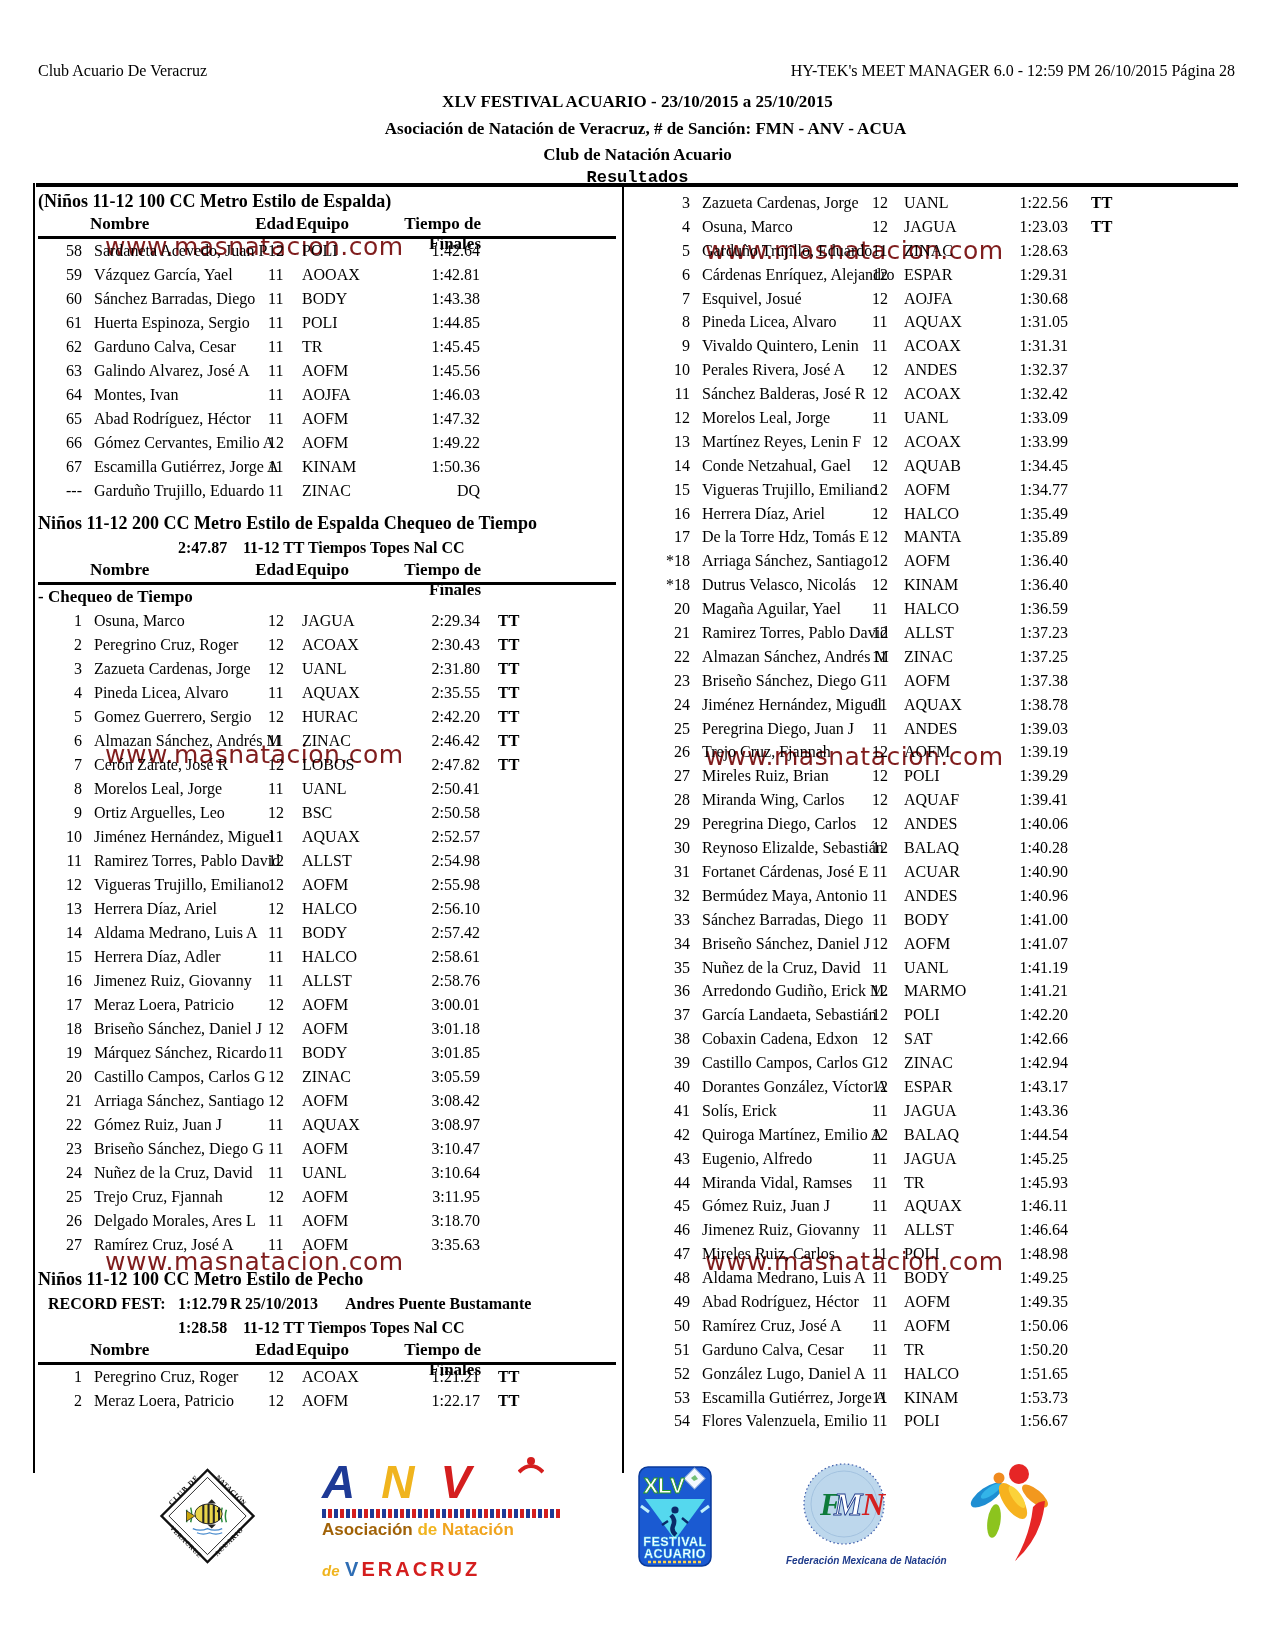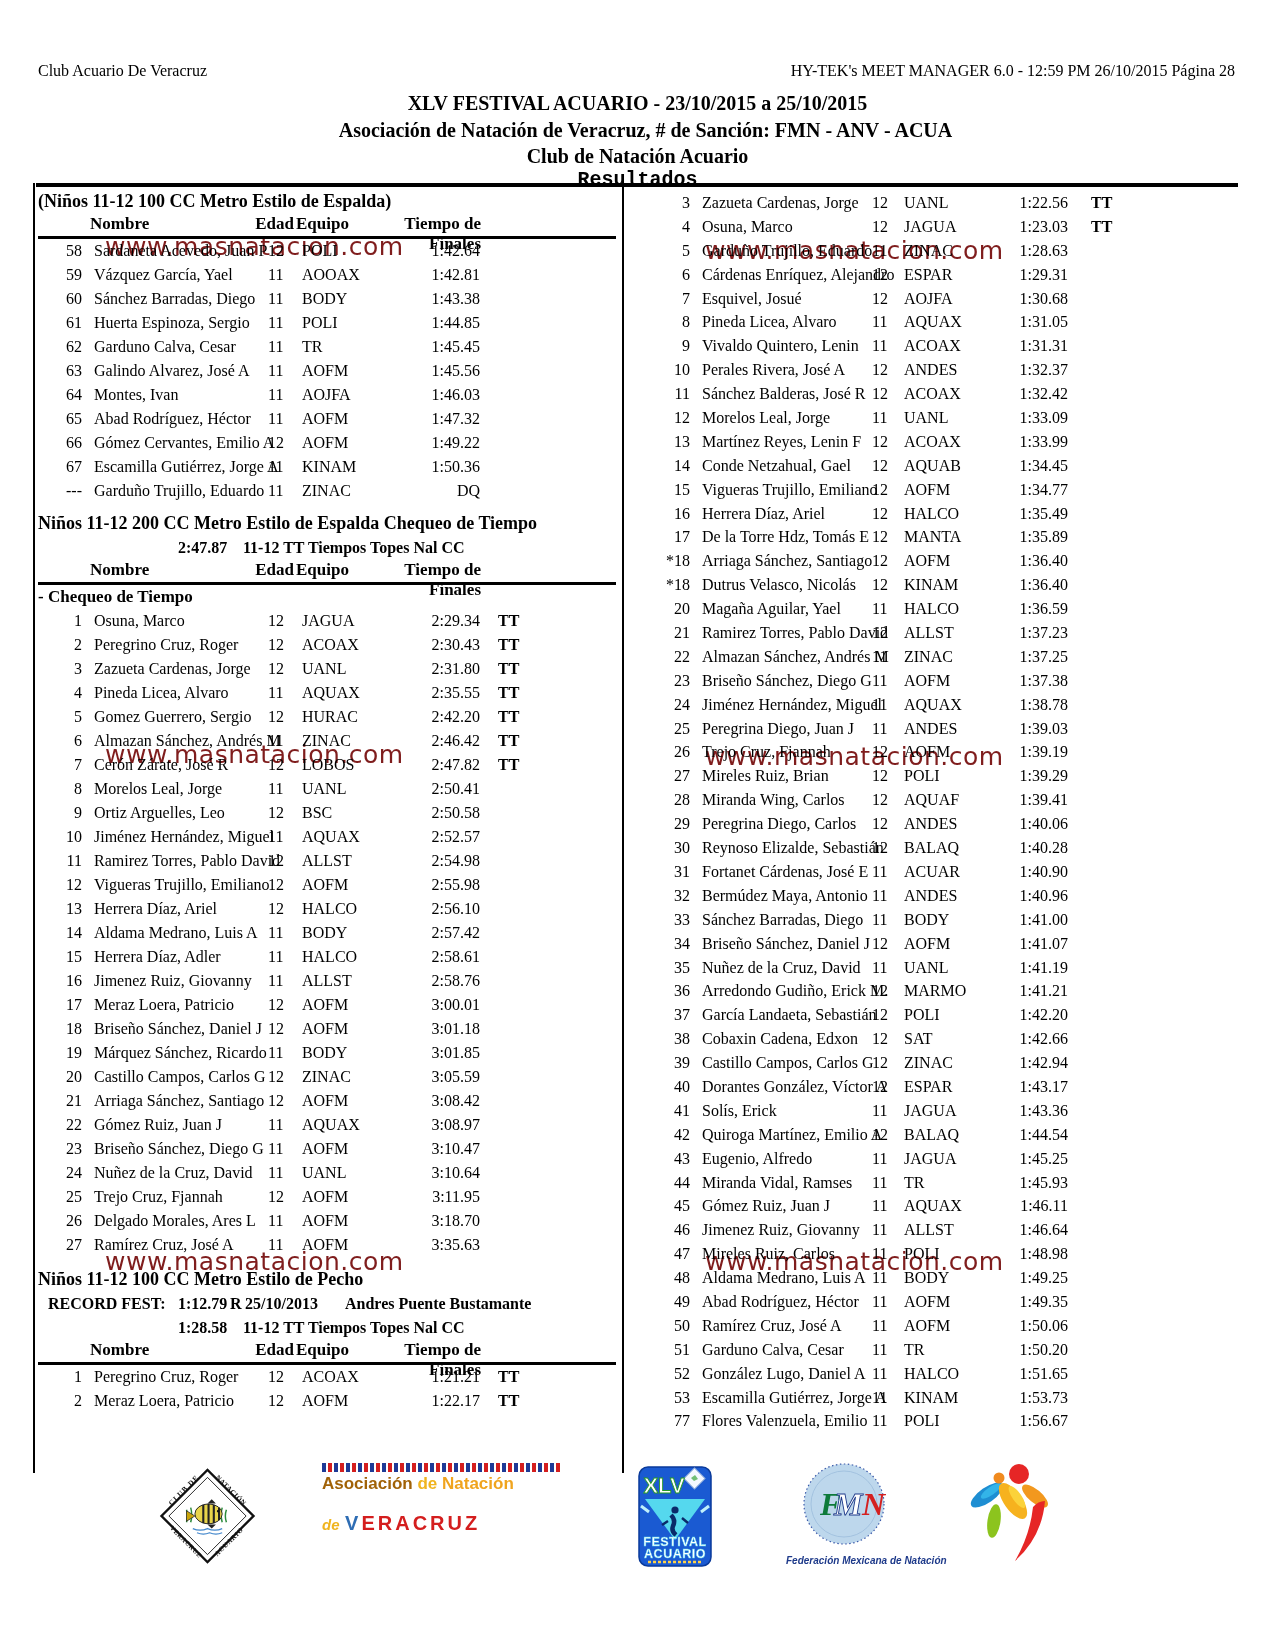--- a/index.html
+++ b/index.html
@@ -4,21 +4,21 @@
 <style>
   html,body{margin:0;padding:0;background:#fff;}
   .page{position:relative;width:1275px;height:1650px;background:#fff;overflow:hidden;
         font-family:"Liberation Serif",serif;color:#000;}
   .wm{position:absolute;font-family:"DejaVu Sans",sans-serif;font-size:25px;color:#7f1d1d;
       letter-spacing:.5px;z-index:0;white-space:nowrap;}
   .z1{z-index:1;}
   
   .hdr-club{position:absolute;left:38px;top:62px;font-size:16px;}
   .hdr-manager{position:absolute;right:40px;top:62px;font-size:16px;}
-  .hdr-center{position:absolute;left:0;right:0;text-align:center;font-weight:bold;font-size:20px;}
+  .hdr-center{position:absolute;left:0;right:0;text-align:center;font-weight:bold;font-size:17px;}
   .hdr-title{top:92px;}
   .hdr-sub{top:119px;padding-left:16px;}
   .hdr-clubline{top:145px;}
   .hdr-results{top:168px;font-family:Liberation Mono, monospace;}
   .main-rule{position:absolute;left:36px;right:37px;top:183px;height:4px;background:#000;}
   .vline{position:absolute;top:183px;width:2px;height:1290px;background:#000;}
   .vline-left{left:33px;}
   .vline-mid{left:622px;}
   
   .sec{position:absolute;width:578px;}
@@ -969,21 +969,21 @@
         <div class="row">
           <span class="c-place">53</span>
           <span class="c-name">Escamilla Gutiérrez, Jorge A</span>
           <span class="c-age">11</span>
           <span class="c-team">KINAM</span>
           <span class="c-time">1:53.73</span>
           <span class="c-tag"></span>
         </div>
 
         <div class="row">
-          <span class="c-place">77</span>
+          <span class="c-place">54</span>
           <span class="c-name">Flores Valenzuela, Emilio</span>
           <span class="c-age">11</span>
           <span class="c-team">POLI</span>
           <span class="c-time">1:56.67</span>
           <span class="c-tag"></span>
         </div>
       </div>
   </div>
 
   <div class="logo" id="logo-seal">
@@ -1001,20 +1001,26 @@
       <path d="M36,62 q7,3 14,0 q7,3 14,0" stroke="#4488cc" stroke-width="1.3" fill="none"></path>
       <path d="M40,66 q6,2.5 12,0 q6,2.5 12,0" stroke="#4488cc" stroke-width="1.1" fill="none"></path>
       <text x="29" y="27" font-size="7" font-weight="bold" text-anchor="middle" fill="#111" transform="rotate(-45 29 27)" letter-spacing="1">CLUB DE</text>
       <text x="71" y="27" font-size="6.4" font-weight="bold" text-anchor="middle" fill="#111" transform="rotate(45 71 27)" letter-spacing="0.5">NATACIÓN</text>
       <text x="28" y="76" font-size="6.4" font-weight="bold" text-anchor="middle" fill="#111" transform="rotate(45 28 76)" letter-spacing="0.5">VERACRUZ</text>
       <text x="72" y="76" font-size="6.6" font-weight="bold" text-anchor="middle" fill="#111" transform="rotate(-45 72 76)" letter-spacing="0.6">ACUARIO</text>
     </svg>
   </div>
 
   <div class="logo" id="logo-anv">
+    <div class="anv-letters"><span class="anv-a">A</span><span class="anv-n">N</span><span class="anv-v">V</span>
+      <svg width="26" height="18" viewBox="0 0 26 18" style="position:absolute;right:18px;top:-4px;">
+        <circle cx="13" cy="5" r="4" fill="#d41e1e"></circle>
+        <path d="M1,16 q12,-12 24,0" stroke="#d41e1e" stroke-width="4" fill="none"></path>
+      </svg>
+    </div>
     <div class="anv-bar"></div>
     <div class="anv-line1"><span class="anv-asoc">Asociación</span> <span class="anv-de">de</span> <span class="anv-nat">Natación</span></div>
     <div class="anv-line2"><span class="anv-de2">de</span> <span class="anv-vblue">V</span><span class="anv-ver">ERACRUZ</span></div>
   </div>
 
   <div class="logo" id="logo-xlv">
     <svg width="74" height="101" viewBox="0 0 74 101">
       <rect x="1" y="1" width="72" height="99" rx="9" fill="#1a5ad2" stroke="#0a3a9a" stroke-width="1.5"></rect>
       <rect x="49" y="5" width="15" height="15" transform="rotate(45 56.5 12.5)" fill="#f4f8ff" stroke="#89a8d8" stroke-width="1"></rect>
       <path d="M53,12 l4,-3 3,4 -4,2 z" fill="#3aa53a" opacity="0.7"></path>

